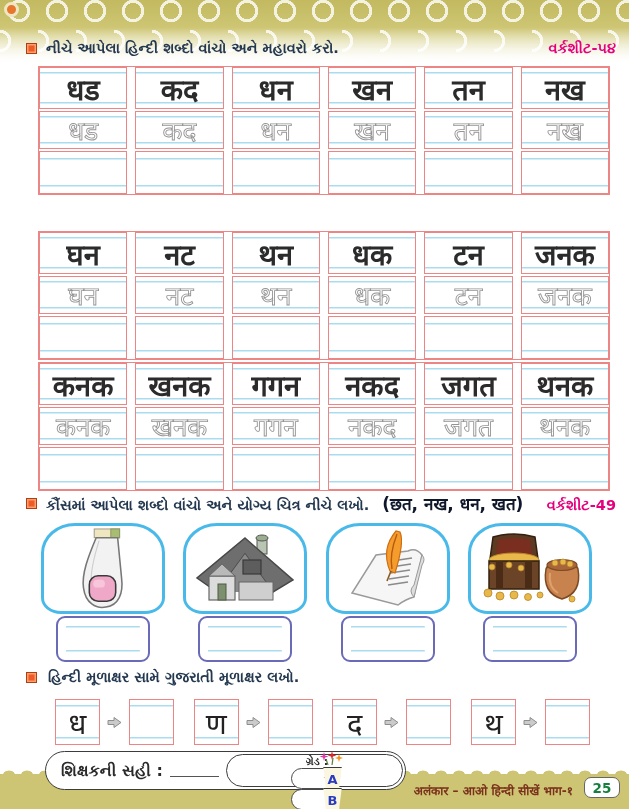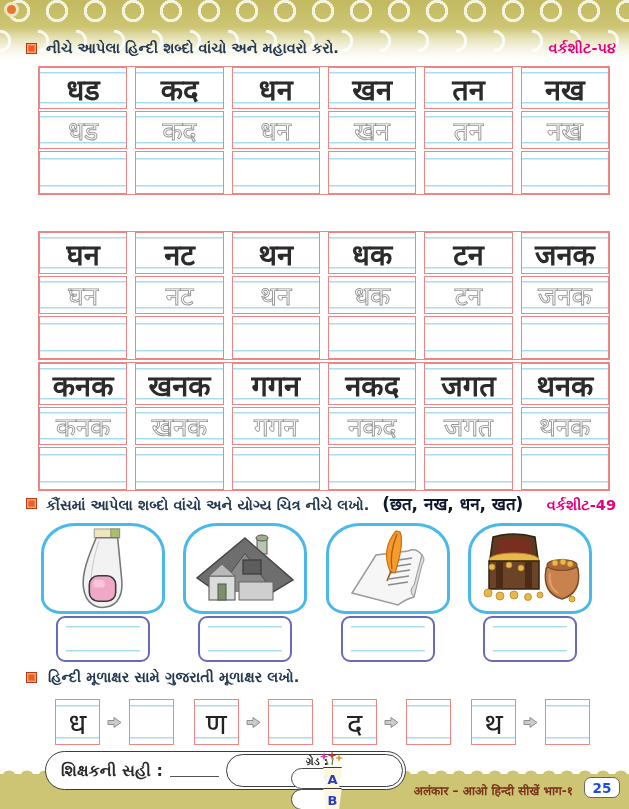--- a/index.html
+++ b/index.html
@@ -86,21 +86,21 @@
     font-size:13px;font-weight:bold;color:#2b3bbf;z-index:2;}
   .flowers{position:absolute;right:-9px;bottom:19px;z-index:1;}
 
   .bottom-band{position:absolute;left:0;right:0;bottom:0;height:35px;background:var(--olive);}
   .bottom-band::before{content:"";position:absolute;top:-6px;left:0;right:0;height:7px;
     background:radial-gradient(ellipse 8px 6px at 9px 7px, var(--olive) 5.6px, transparent 6.3px);
     background-size:18px 7px;background-repeat:repeat-x;}
   .book-title{position:absolute;right:56px;top:8px;font-size:12px;font-weight:bold;color:#7a311b;margin-left:16px;}
   .page-badge{position:absolute;right:9px;top:3px;width:36px;height:21px;background:#fff;border:1.2px solid #666;
     border-radius:7px;display:flex;align-items:center;justify-content:center;
-    font-size:13.5px;font-weight:bold;color:#1d4ed8;}
+    font-size:13.5px;font-weight:bold;color:#15803d;}
 </style>
 </head>
 <body>
 
 <div class="page">
 
   <div class="top-band"></div>
   <div class="top-dot"></div>
 
   <div class="heading" style="top:40px;">

